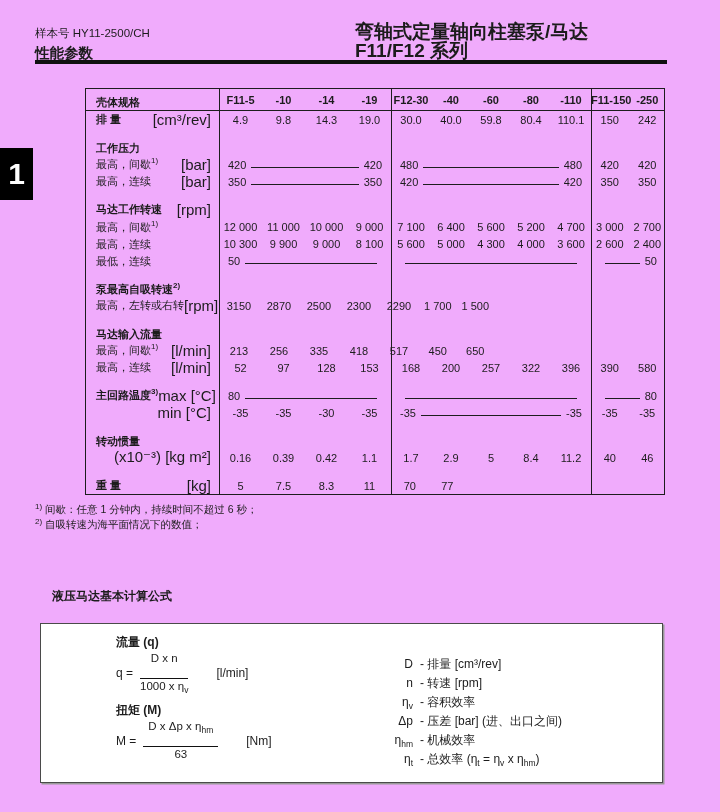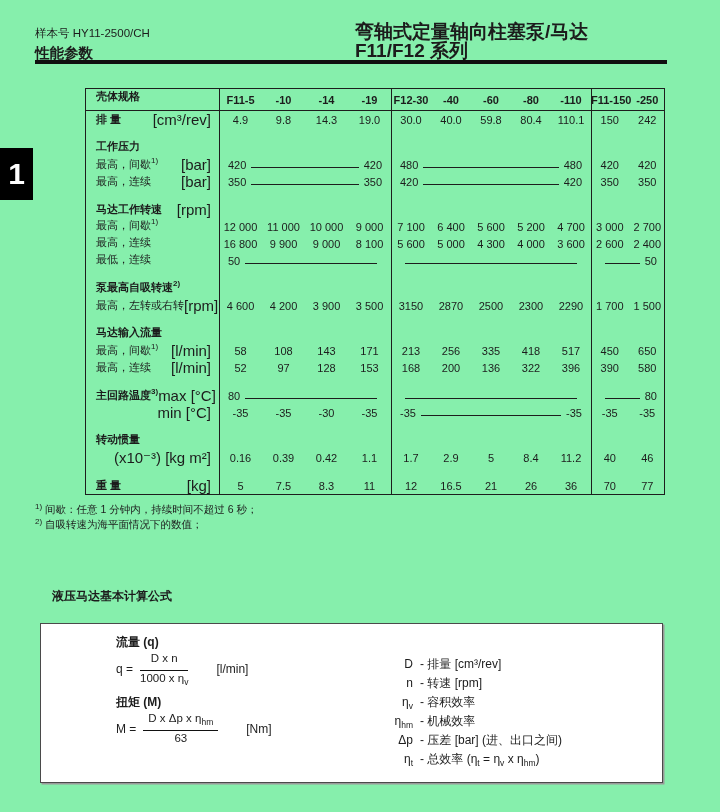--- a/index.html
+++ b/index.html
@@ -1,38 +1,38 @@
 <!DOCTYPE html>
 <html><head>
 <meta charset="utf-8">
 <style>
   *{margin:0;padding:0;box-sizing:border-box}
   html,body{background:#ffffff}
-  .page{position:relative;width:720px;height:812px;background:#86efac;overflow:hidden;
+  .page{position:relative;width:720px;height:812px;background:#f0abfc;overflow:hidden;
         font-family:"Liberation Sans","DejaVu Sans",sans-serif;color:#1c1c1c}
   sup{font-size:8px;vertical-align:super;line-height:0}
   sub{font-size:8.5px;vertical-align:sub;line-height:0}
 
   
   .hdr-left{position:absolute;left:35px;top:26px}
   .doc-number{font-size:11.5px}
   .page-title{font-size:14.5px;font-weight:bold;margin-top:3px}
   .hdr-right{position:absolute;left:355px;top:22px;line-height:19px}
   .hdr-right div{font-size:19px;font-weight:bold}
   .hdr-rule{position:absolute;left:35px;top:60px;width:632px;height:4px;background:#101010}
 
   
   .tab1{position:absolute;left:0;top:148px;width:33px;height:52px;background:#000;color:#fff;
         display:flex;align-items:center;justify-content:center;font-size:30px;font-weight:bold}
 
   
   .spec-table{position:absolute;left:85px;top:88px;width:580px;border:1.5px solid #1d1d1d;background:transparent}
   .vline{position:absolute;top:0;bottom:0;width:1px;background:#1d1d1d}
   .v1{left:133px}.v2{left:305px}.v3{left:505px}
-  .trow{display:flex;align-items:flex-start;height:17px;font-size:11px}
+  .trow{display:flex;align-items:flex-end;height:17px;font-size:11px}
   .trow.head{height:22px;border-bottom:1.5px solid #1d1d1d}
   .trow.head .rlabel,.trow.head .cell{font-weight:bold}
   .trow.gap{height:11px}
   .lzone{width:133px;flex:none;display:flex;justify-content:space-between;align-items:center;
          padding:0 8px 0 10px}
   .rlabel{white-space:nowrap}
   .rlabel.bl{font-weight:bold}
   .runit{font-size:15px;white-space:nowrap}
   .gzone{flex:none;display:flex;align-items:center;height:100%}
   .g1{width:172px}.g2{width:200px}.g3{width:75px}
@@ -48,21 +48,21 @@
   
   .formula-title{position:absolute;left:52px;top:588px;font-size:12px;font-weight:bold}
   .fbox{position:absolute;left:40px;top:623px;width:623px;height:160px;background:#fff;
         border:1.5px solid #4a4a4a;box-shadow:1.5px 1.5px 0 #9a9a9a;display:flex}
   .fcol{width:320px;padding:10px 0 0 75px}
   .fitem{margin-bottom:9px}
   .flabel{font-size:12px;font-weight:bold}
   .fline{display:flex;align-items:center;font-size:12px;margin-top:1px}
   .lhs{margin-right:7px}
   .frac{display:inline-flex;flex-direction:column;text-align:center;font-size:11.5px;line-height:13px}
-  .num{border-bottom:1px solid #111;padding:0 5px 5px}
+  .num{border-bottom:1px solid #111;padding:0 5px 13px}
   .den{padding-top:1px}
   .funit{margin-left:28px}
   .lcol{flex:1;padding-top:32px;font-size:12px}
   .litem{display:flex;align-items:baseline;height:19px}
   .sym{width:52px;text-align:right;margin-right:7px;white-space:nowrap}
   .ltext{white-space:nowrap}
 </style>
 </head>
 <body>
 
@@ -212,21 +212,21 @@
             <div class="cell">3 000</div>
             <div class="cell">2 700</div>
           </div>
         </div>
         <div class="trow data">
           <div class="lzone">
             <div class="rlabel">最高，连续</div>
             <div class="runit"></div>
           </div>
           <div class="gzone g1">
-            <div class="cell">16 800</div>
+            <div class="cell">10 300</div>
             <div class="cell">9 900</div>
             <div class="cell">9 000</div>
             <div class="cell">8 100</div>
           </div>
           <div class="gzone g2">
             <div class="cell">5 600</div>
             <div class="cell">5 000</div>
             <div class="cell">4 300</div>
             <div class="cell">4 000</div>
             <div class="cell">3 600</div>
@@ -265,26 +265,20 @@
           </div>
           <div class="gzone g1"></div>
           <div class="gzone g2"></div>
           <div class="gzone g3"></div>
         </div>
         <div class="trow data">
           <div class="lzone">
             <div class="rlabel">最高，左转或右转</div>
             <div class="runit">[rpm]</div>
           </div>
-          <div class="gzone g1">
-            <div class="cell">4 600</div>
-            <div class="cell">4 200</div>
-            <div class="cell">3 900</div>
-            <div class="cell">3 500</div>
-          </div>
           <div class="gzone g2">
             <div class="cell">3150</div>
             <div class="cell">2870</div>
             <div class="cell">2500</div>
             <div class="cell">2300</div>
             <div class="cell">2290</div>
           </div>
           <div class="gzone g3">
             <div class="cell">1 700</div>
             <div class="cell">1 500</div>
@@ -298,26 +292,20 @@
           </div>
           <div class="gzone g1"></div>
           <div class="gzone g2"></div>
           <div class="gzone g3"></div>
         </div>
         <div class="trow data">
           <div class="lzone">
             <div class="rlabel">最高，间歇<sup>1)</sup></div>
             <div class="runit">[l/min]</div>
           </div>
-          <div class="gzone g1">
-            <div class="cell">58</div>
-            <div class="cell">108</div>
-            <div class="cell">143</div>
-            <div class="cell">171</div>
-          </div>
           <div class="gzone g2">
             <div class="cell">213</div>
             <div class="cell">256</div>
             <div class="cell">335</div>
             <div class="cell">418</div>
             <div class="cell">517</div>
           </div>
           <div class="gzone g3">
             <div class="cell">450</div>
             <div class="cell">650</div>
@@ -330,21 +318,21 @@
           </div>
           <div class="gzone g1">
             <div class="cell">52</div>
             <div class="cell">97</div>
             <div class="cell">128</div>
             <div class="cell">153</div>
           </div>
           <div class="gzone g2">
             <div class="cell">168</div>
             <div class="cell">200</div>
-            <div class="cell">136</div>
+            <div class="cell">257</div>
             <div class="cell">322</div>
             <div class="cell">396</div>
           </div>
           <div class="gzone g3">
             <div class="cell">390</div>
             <div class="cell">580</div>
           </div>
         </div>
         <div class="trow gap"></div>
         <div class="trow data">
@@ -426,27 +414,20 @@
         <div class="trow data">
           <div class="lzone">
             <div class="rlabel bl">重 量</div>
             <div class="runit">[kg]</div>
           </div>
           <div class="gzone g1">
             <div class="cell">5</div>
             <div class="cell">7.5</div>
             <div class="cell">8.3</div>
             <div class="cell">11</div>
-          </div>
-          <div class="gzone g2">
-            <div class="cell">12</div>
-            <div class="cell">16.5</div>
-            <div class="cell">21</div>
-            <div class="cell">26</div>
-            <div class="cell">36</div>
           </div>
           <div class="gzone g3">
             <div class="cell">70</div>
             <div class="cell">77</div>
           </div>
         </div>
       </div>
     <div class="vline v1"></div>
     <div class="vline v2"></div>
     <div class="vline v3"></div>
@@ -491,27 +472,27 @@
         </div>
         <div class="litem">
           <span class="sym">n</span>
           <span class="ltext">- 转速 [rpm]</span>
         </div>
         <div class="litem">
           <span class="sym">η<sub>v</sub></span>
           <span class="ltext">- 容积效率</span>
         </div>
         <div class="litem">
+          <span class="sym">Δp</span>
+          <span class="ltext">- 压差 [bar] (进、出口之间)</span>
+        </div>
+        <div class="litem">
           <span class="sym">η<sub>hm</sub></span>
           <span class="ltext">- 机械效率</span>
         </div>
         <div class="litem">
-          <span class="sym">Δp</span>
-          <span class="ltext">- 压差 [bar] (进、出口之间)</span>
-        </div>
-        <div class="litem">
           <span class="sym">η<sub>t</sub></span>
           <span class="ltext">- 总效率 (η<sub>t</sub> = η<sub>v</sub> x η<sub>hm</sub>)</span>
         </div>
       </div>
   </div>
 
 </div>
 
 </body></html>

